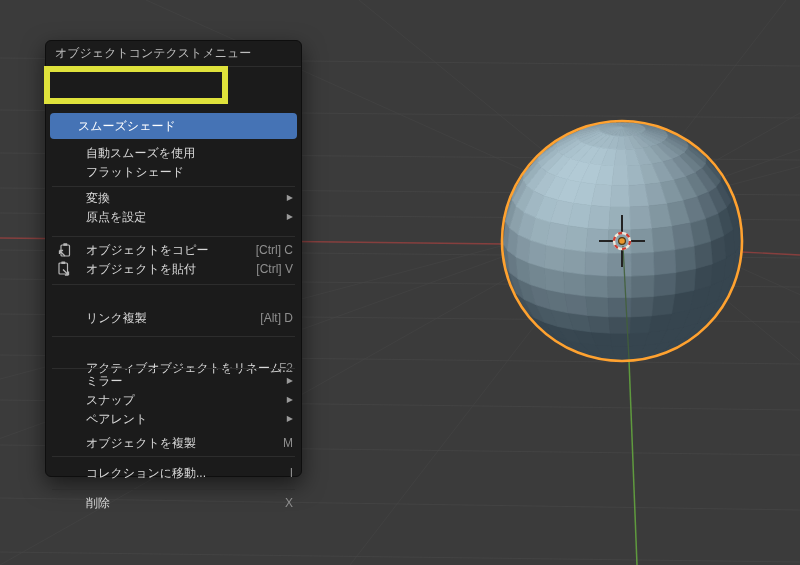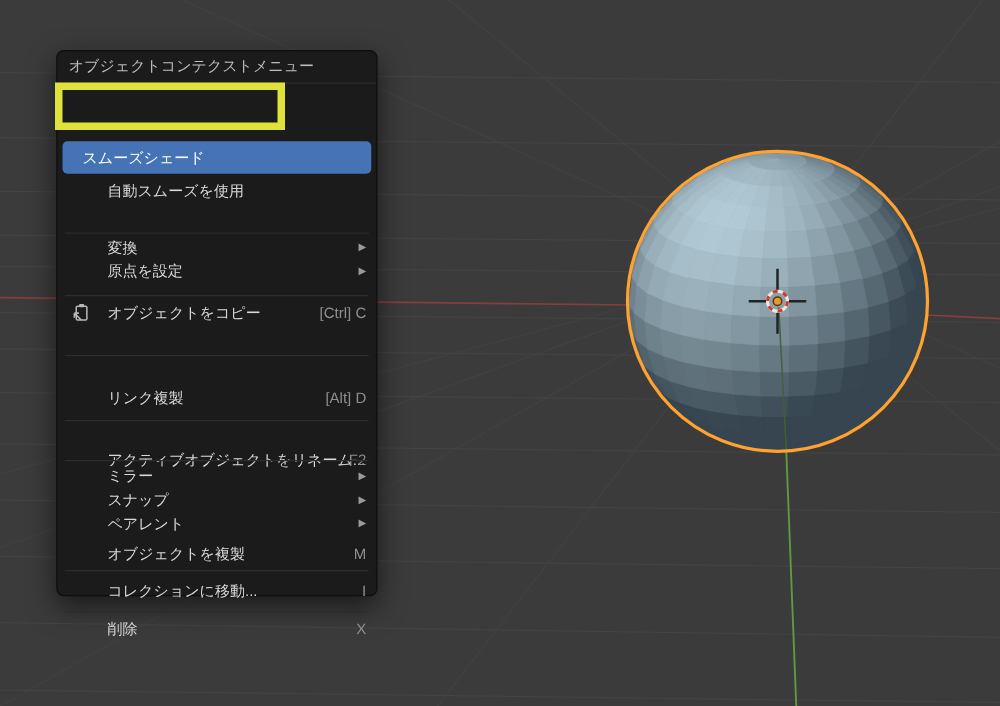--- a/index.html
+++ b/index.html
@@ -15,21 +15,21 @@
     box-shadow:0 8px 22px rgba(0,0,0,.55);box-sizing:border-box;}
   #ctx-header{position:absolute;left:0;top:0;right:0;height:25px;line-height:25px;
     padding-left:9px;font-size:12px;color:#bdbdbd;border-bottom:1px solid #2d2d2d;
     white-space:nowrap;overflow:hidden;}
   .mi{position:absolute;left:0;right:0;height:20px;line-height:20px;font-size:12px;
     color:#d9d9d9;padding-left:40px;padding-right:8px;box-sizing:border-box;
     white-space:nowrap;cursor:default;}
   .mi .sc{position:absolute;right:8px;color:#8f8f8f;margin-left:43px;}
   .mi .arrow{position:absolute;right:8px;color:#9a9a9a;font-size:8px;line-height:20px;}
   .mi.hl{left:4px;right:4px;top:72px;height:26px;line-height:26px;border-radius:4px;
-    background:var(--accent,#4573b5);color:#ffffff;padding-left:16px;}
+    background:var(--accent,#4573b5);color:#ffffff;padding-left:28px;}
   .mi .ic{position:absolute;left:10px;top:2px;width:16px;height:16px;}
   .mi .ic svg{display:block;}
   .sep{position:absolute;left:6px;right:6px;height:1px;background:#2d2d2d;}
 
   
   #anno{position:absolute;left:44px;top:66px;width:172px;height:26px;z-index:20;
     border:6px solid var(--anno,#dfe23b);pointer-events:none;}
 </style>
 </head>
 <body>
@@ -339,20 +339,23 @@
 
   <div id="ctx-menu">
     <div id="ctx-header">オブジェクトコンテクストメニュー</div>
 
     <div class="mi hl">
       <span>スムーズシェード</span>
     </div>
     <div class="mi" style="top:102px">
       <span>自動スムーズを使用</span>
     </div>
+    <div class="mi" style="top:121px">
+      <span>フラットシェード</span>
+    </div>
 
     <div class="sep" style="top:145px"></div>
 
     <div class="mi" style="top:147px">
       <span>変換</span>
       <span class="arrow">▶</span>
     </div>
     <div class="mi" style="top:166px">
       <span>原点を設定</span>
       <span class="arrow">▶</span>
@@ -364,20 +367,31 @@
       <span class="ic">
         <svg width="16" height="16" viewBox="0 0 16 16">
           <rect x="5" y="3" width="8.5" height="11" rx="1" fill="none" stroke="#b8b8b8" stroke-width="1.2"></rect>
           <rect x="7.3" y="1.2" width="4" height="2.6" rx="0.6" fill="#b8b8b8"></rect>
           <path d="M9 14 L3.5 8.5 M3.5 8.5 l0 3.6 M3.5 8.5 l3.6 0" fill="none" stroke="#b8b8b8" stroke-width="1.3"></path>
         </svg>
       </span>
       <span>オブジェクトをコピー</span>
       <span class="sc">[Ctrl] C</span>
     </div>
+    <div class="mi" style="top:218px">
+      <span class="ic">
+        <svg width="16" height="16" viewBox="0 0 16 16">
+          <rect x="3" y="2" width="8.5" height="11" rx="1" fill="none" stroke="#b8b8b8" stroke-width="1.2"></rect>
+          <rect x="5.3" y="0.4" width="4" height="2.6" rx="0.6" fill="#b8b8b8"></rect>
+          <path d="M7 8.5 L12.5 14 M12.5 14 l0 -3.6 M12.5 14 l-3.6 0" fill="none" stroke="#b8b8b8" stroke-width="1.3"></path>
+        </svg>
+      </span>
+      <span>オブジェクトを貼付</span>
+      <span class="sc">[Ctrl] V</span>
+    </div>
 
     <div class="sep" style="top:243px"></div>
 
     <div class="mi" style="top:267px">
       <span>リンク複製</span>
       <span class="sc">[Alt] D</span>
     </div>
 
     <div class="sep" style="top:295px"></div>
 

